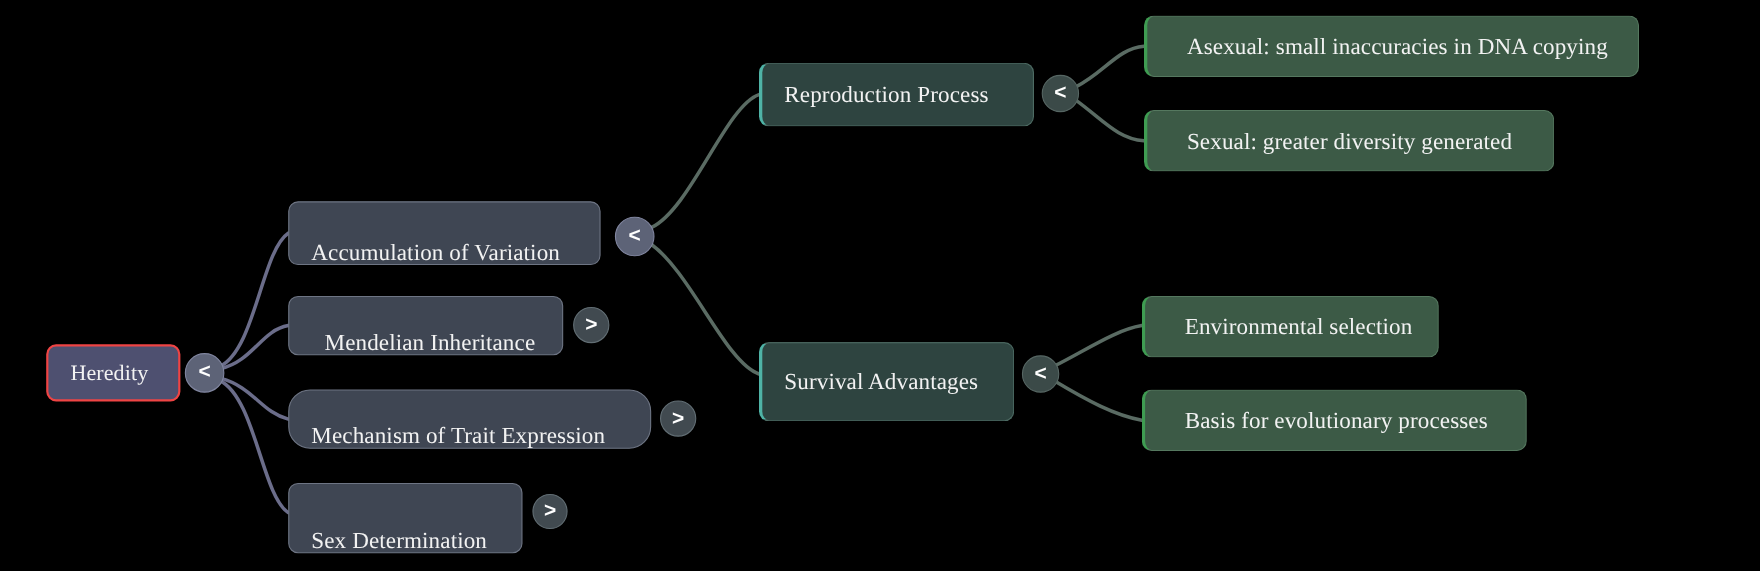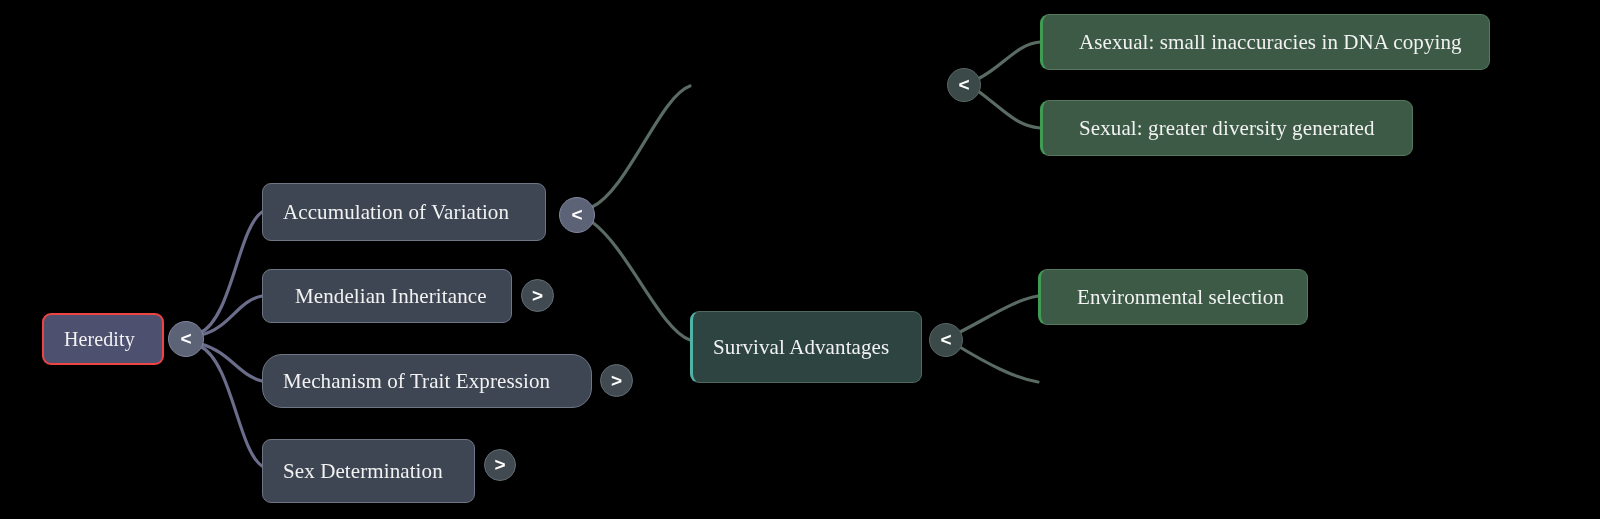--- a/index.html
+++ b/index.html
@@ -39,20 +39,21 @@
     letter-spacing: 0.1px;
   }
   .node.root {
     background: #4e5070;
     border: 2px solid #ef4444;
     font-size: 20px;
   }
   .node.child {
     background: #3f4653;
     border: 1px solid #6e7584;
+    align-items: flex-end;
   }
   .node.branch {
     background: #2e4440;
     border: 1px solid #4d6b63;
     border-left: 3px solid #4fb3a6;
   }
   .node.leaf {
     background: #3c5a46;
     border: 1px solid #55785f;
     border-left: 3px solid #3f9c52;
@@ -139,20 +140,23 @@
     <span>&gt;</span>
   </div>
 
   <div class="node child" style="left:262px; top:439px; width:213px; height:64px;">
     <span>Sex Determination</span>
   </div>
   <div class="toggle dark" style="left:484px; top:449px; width:32px; height:32px;">
     <span>&gt;</span>
   </div>
 
+  <div class="node branch" style="left:690px; top:57px; width:250px; height:58px;">
+    <span>Reproduction Process</span>
+  </div>
   <div class="toggle teal" style="left:947px; top:68px; width:34px; height:34px;">
     <span>&lt;</span>
   </div>
 
   <div class="node branch" style="left:690px; top:311px; width:232px; height:72px;">
     <span>Survival Advantages</span>
   </div>
   <div class="toggle teal" style="left:929px; top:323px; width:34px; height:34px;">
     <span>&lt;</span>
   </div>
@@ -162,14 +166,17 @@
   </div>
 
   <div class="node leaf" style="left:1038px; top:269px; width:270px; height:56px;">
     <span>Environmental selection</span>
   </div>
 
   <div class="node leaf" style="left:1040px; top:100px; width:373px; height:56px;">
     <span>Sexual: greater diversity generated</span>
   </div>
 
+  <div class="node leaf" style="left:1038px; top:354px; width:350px; height:56px;">
+    <span>Basis for evolutionary processes</span>
+  </div>
 
 </div>
 
 </body></html>

